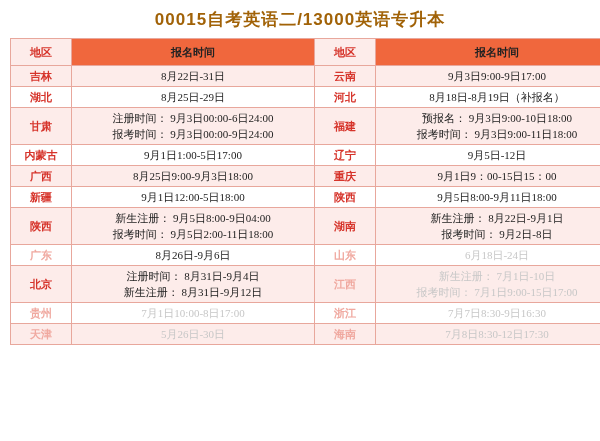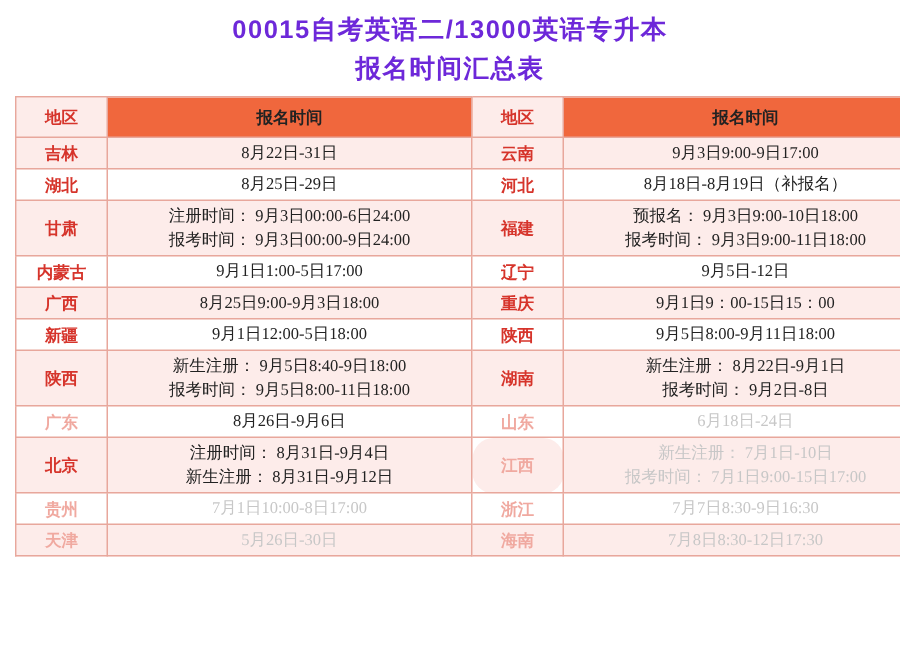--- a/index.html
+++ b/index.html
@@ -16,21 +16,21 @@
   .page {
     position: relative;
     width: 600px;
     height: 441px;
     box-sizing: border-box;
     background: #ffffff;
     padding: 8px 10px 0 10px;
   }
   .title-block {
     text-align: center;
-    color: #6d28d9;
+    color: #a16207;
     font-weight: bold;
     letter-spacing: 1px;
   }
   .title-line1 {
     font-size: 17px;
     line-height: 24px;
   }
   .title-line2 {
     font-size: 17px;
     line-height: 24px;
@@ -94,21 +94,20 @@
     color: #c7c7c7;
   }
 </style>
 </head>
 <body>
 
 <div class="page">
 
   <div class="title-block">
     <div class="title-line1">00015自考英语二/13000英语专升本</div>
-    <div class="title-line2">报名时间汇总表</div>
   </div>
 
   <table class="main">
     <thead>
       <tr>
         <th class="col-region">地区</th>
         <th class="col-time">报名时间</th>
         <th class="col-region">地区</th>
         <th class="col-time">报名时间</th>
       </tr>
@@ -172,22 +171,22 @@
             <span class="sub">9月1日12:00-5日18:00</span>
           </td>
           <td class="col-region">陕西</td>
           <td class="col-time">
             <span class="sub">9月5日8:00-9月11日18:00</span>
           </td>
         </tr>
         <tr class="row-band">
           <td class="col-region">陕西</td>
           <td class="col-time">
-            <span class="sub">新生注册： 9月5日8:40-9日18:00</span>
-            <span class="sub">报考时间： 9月5日8:00-11日18:00</span>
+            <span class="sub">新生注册： 9月5日8:00-9日04:00</span>
+            <span class="sub">报考时间： 9月5日2:00-11日18:00</span>
           </td>
           <td class="col-region">湖南</td>
           <td class="col-time">
             <span class="sub">新生注册： 8月22日-9月1日</span>
             <span class="sub">报考时间： 9月2日-8日</span>
           </td>
         </tr>
         <tr class="row-alt">
           <td class="col-region" style="color: rgb(240, 169, 160);">广东</td>
           <td class="col-time">
@@ -197,21 +196,21 @@
           <td class="col-time">
             <span class="sub muted-text">6月18日-24日</span>
           </td>
         </tr>
         <tr class="row-band">
           <td class="col-region">北京</td>
           <td class="col-time">
             <span class="sub">注册时间： 8月31日-9月4日</span>
             <span class="sub">新生注册： 8月31日-9月12日</span>
           </td>
-          <td class="col-region" style="color: rgb(240, 169, 160); border-radius: 14px;">江西</td>
+          <td class="col-region" style="color: rgb(240, 169, 160);">江西</td>
           <td class="col-time">
             <span class="sub muted-text">新生注册： 7月1日-10日</span>
             <span class="sub muted-text">报考时间： 7月1日9:00-15日17:00</span>
           </td>
         </tr>
         <tr class="row-alt">
           <td class="col-region" style="color: rgb(240, 169, 160);">贵州</td>
           <td class="col-time">
             <span class="sub muted-text">7月1日10:00-8日17:00</span>
           </td>

